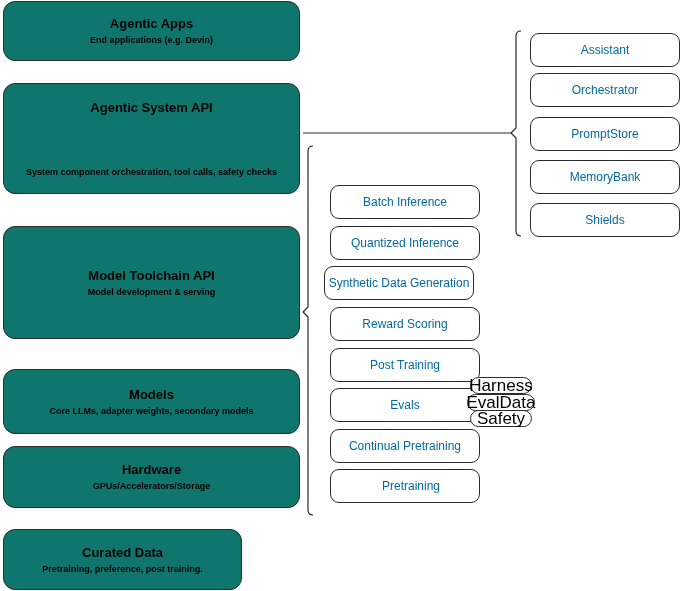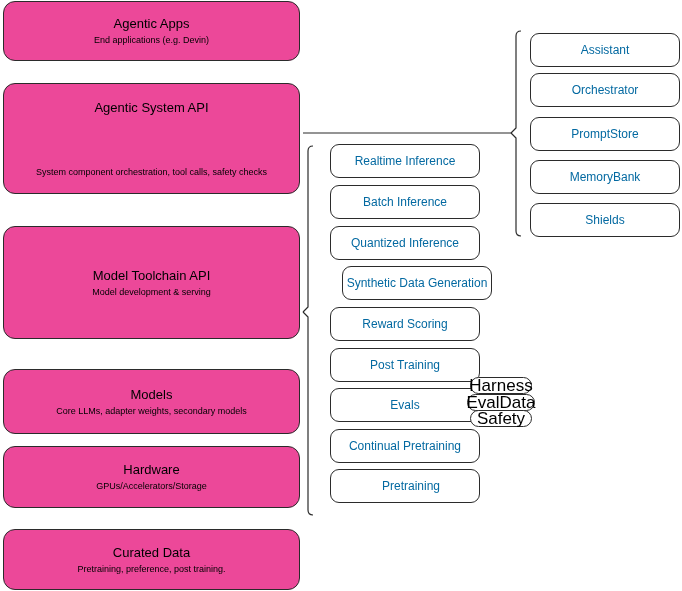--- a/index.html
+++ b/index.html
@@ -17,26 +17,27 @@
     width: 682px;
     height: 591px;
     overflow: hidden;
     background: #ffffff;
   }
   .box {
     position: absolute;
     box-sizing: border-box;
     border: 1px solid #2b2b2b;
     border-radius: 12px;
-    background: #ec4899;
+    background: #0f766e;
     display: flex;
     flex-direction: column;
     align-items: center;
     justify-content: center;
     text-align: center;
+    font-weight: bold;
   }
   .layer-title {
     font-size: 13px;
     line-height: 16px;
     color: #000000;
     white-space: nowrap;
   }
   .layer-sub {
     font-size: 9px;
     line-height: 12px;
@@ -119,32 +120,31 @@
   <div class="box" style="left:3px; top:369px; width:297px; height:65px;">
     <div class="layer-title">Models</div>
     <div class="layer-sub">Core LLMs, adapter weights, secondary models</div>
   </div>
 
   <div class="box" style="left:3px; top:446px; width:297px; height:62px;">
     <div class="layer-title">Hardware</div>
     <div class="layer-sub">GPUs/Accelerators/Storage</div>
   </div>
 
-  <div class="box" style="left:3px; top:529px; width:297px; height:61px;text-align:right;">
+  <div class="box" style="left:3px; top:529px; width:239px; height:61px;text-align:right;">
     <div class="layer-title">Curated Data</div>
     <div class="layer-sub">Pretraining, preference, post training.</div>
   </div>
 
-  <div class="chip" style="left:330px; top:144px; width:150px;">Realtime Inference</div>
 
   <div class="chip" style="left:330px; top:185px; width:150px;">Batch Inference</div>
 
   <div class="chip" style="left:330px; top:226px; width:150px;">Quantized Inference</div>
 
-  <div class="chip" style="left:342px; top:266px; width:150px;">Synthetic Data Generation</div>
+  <div class="chip" style="left:324px; top:266px; width:150px;">Synthetic Data Generation</div>
 
   <div class="chip" style="left:330px; top:307px; width:150px;">Reward Scoring</div>
 
   <div class="chip" style="left:330px; top:348px; width:150px;">Post Training</div>
 
   <div class="chip" style="left:330px; top:388px; width:150px;">Evals</div>
 
   <div class="chip" style="left:330px; top:429px; width:150px;">Continual Pretraining</div>
 
   <div class="chip" style="left:330px; top:469px; width:150px;padding-left:12px;">Pretraining</div>

